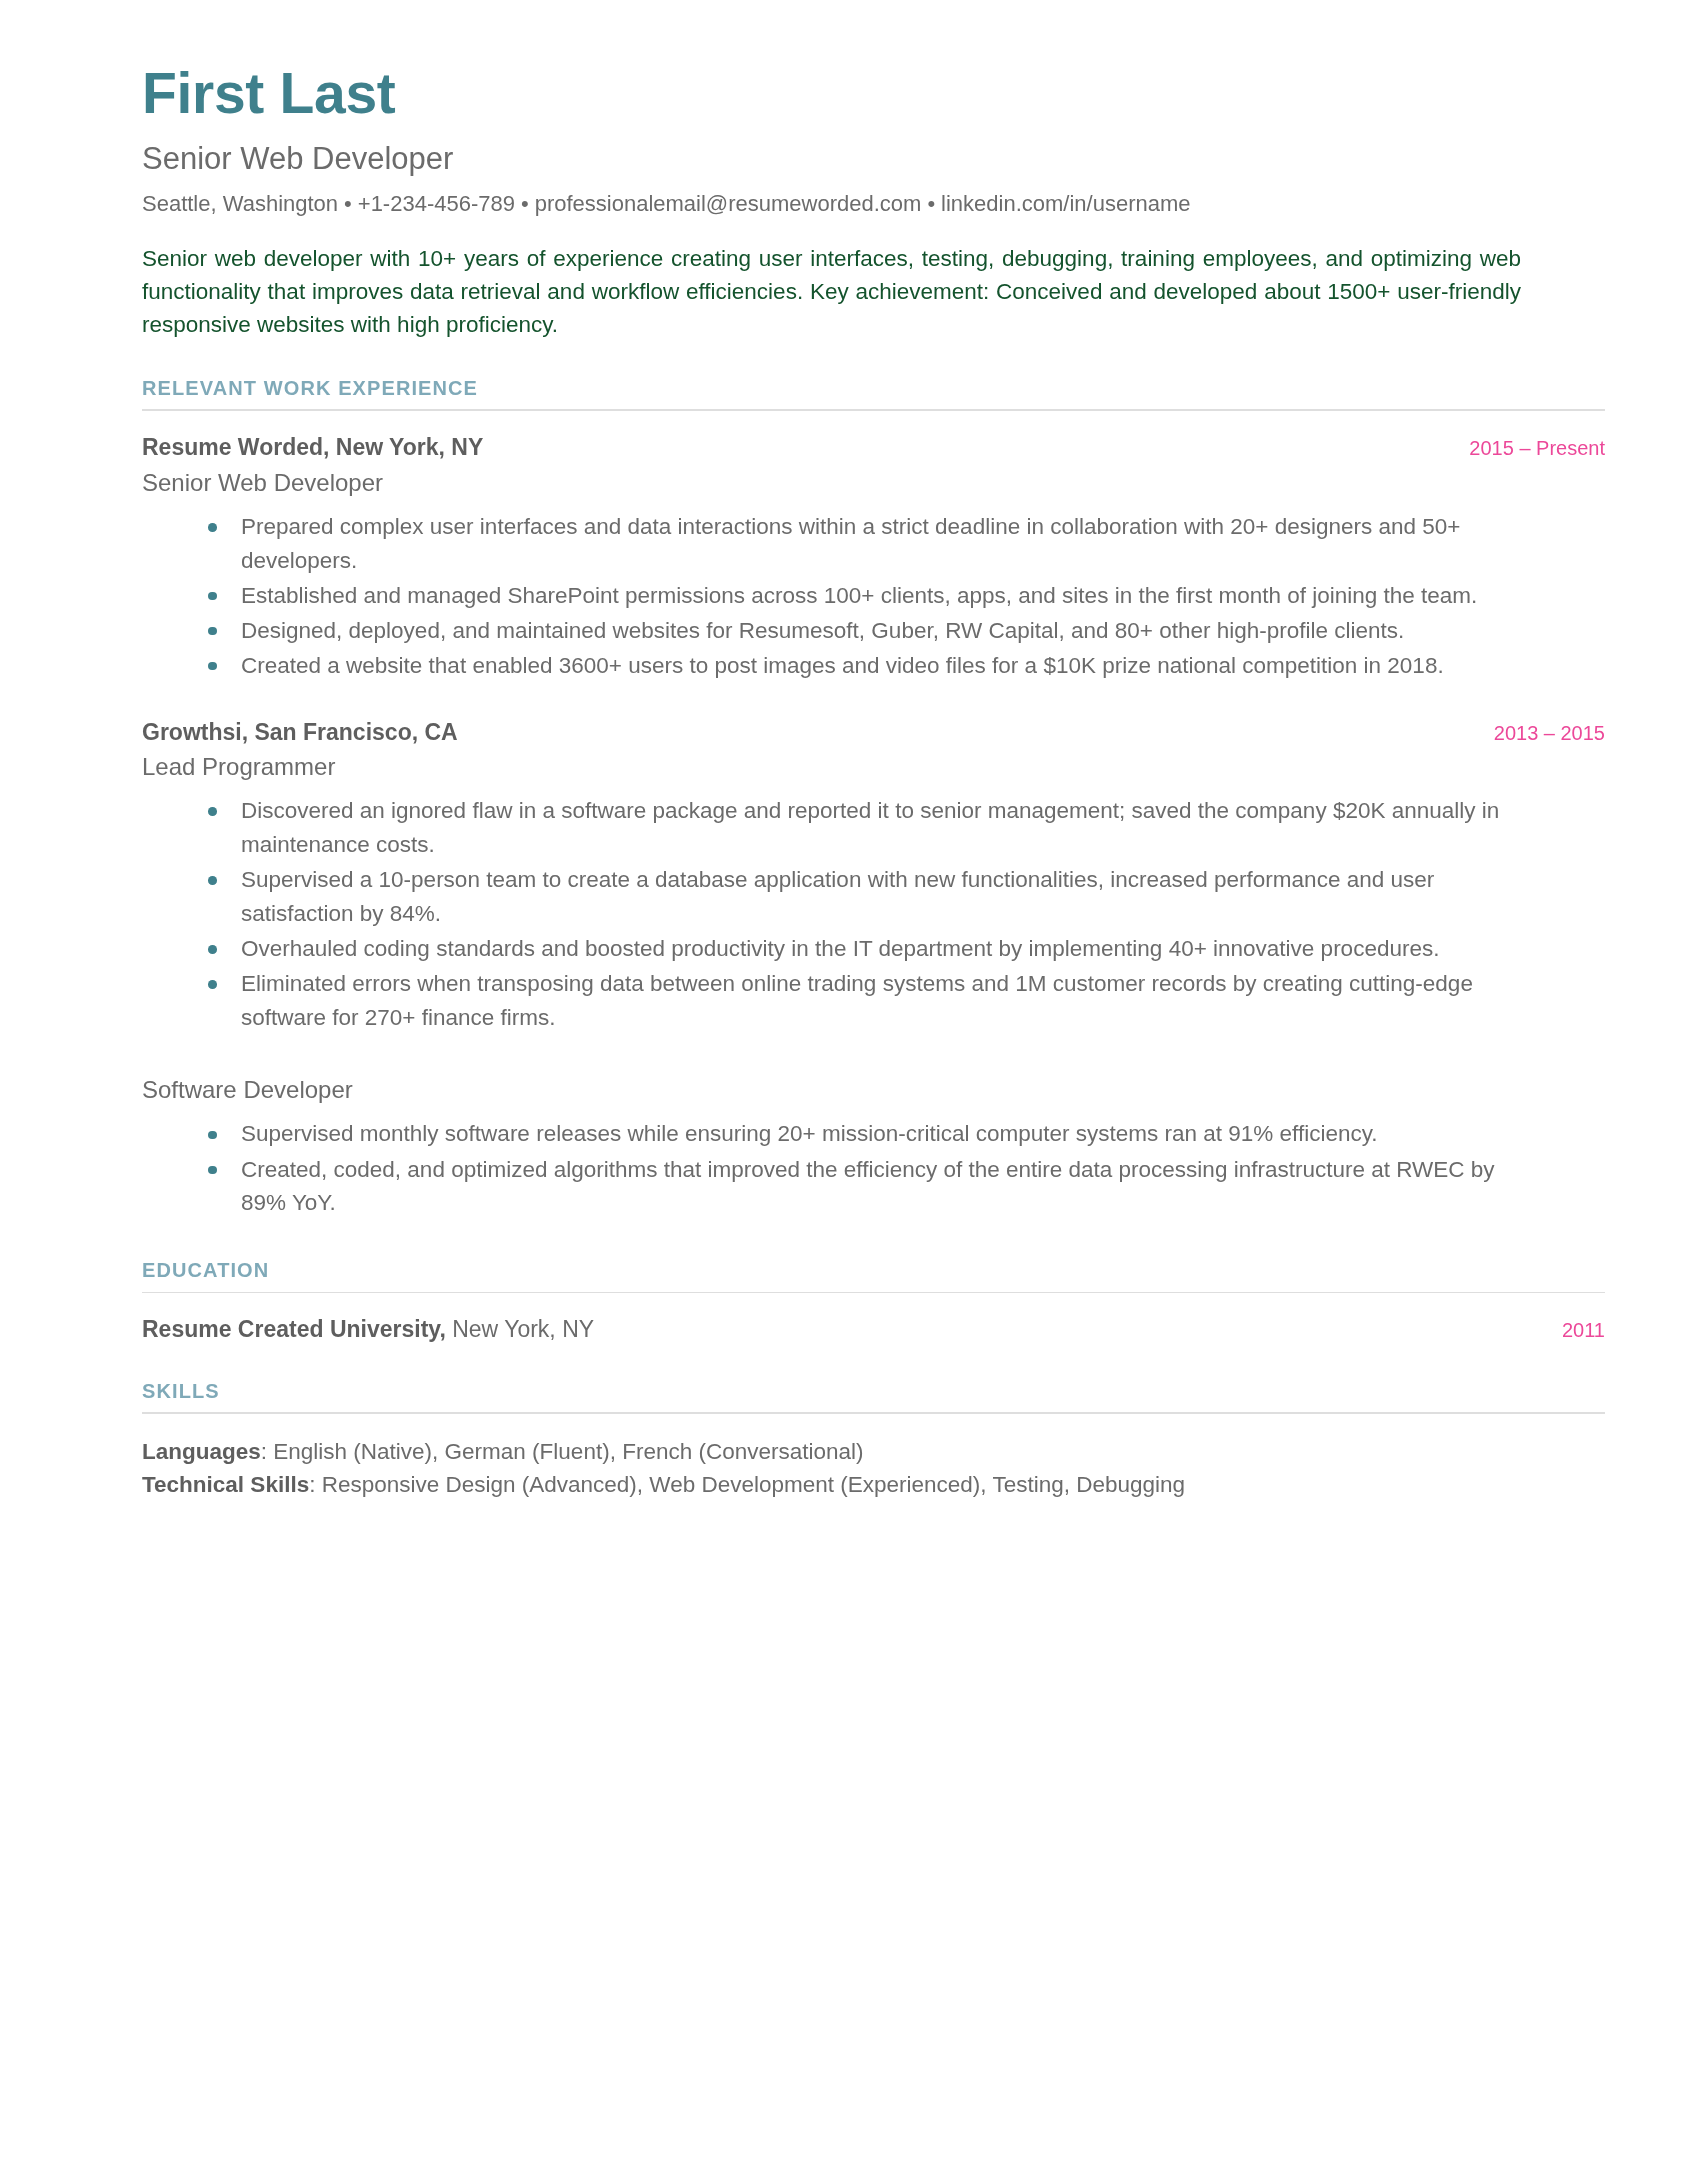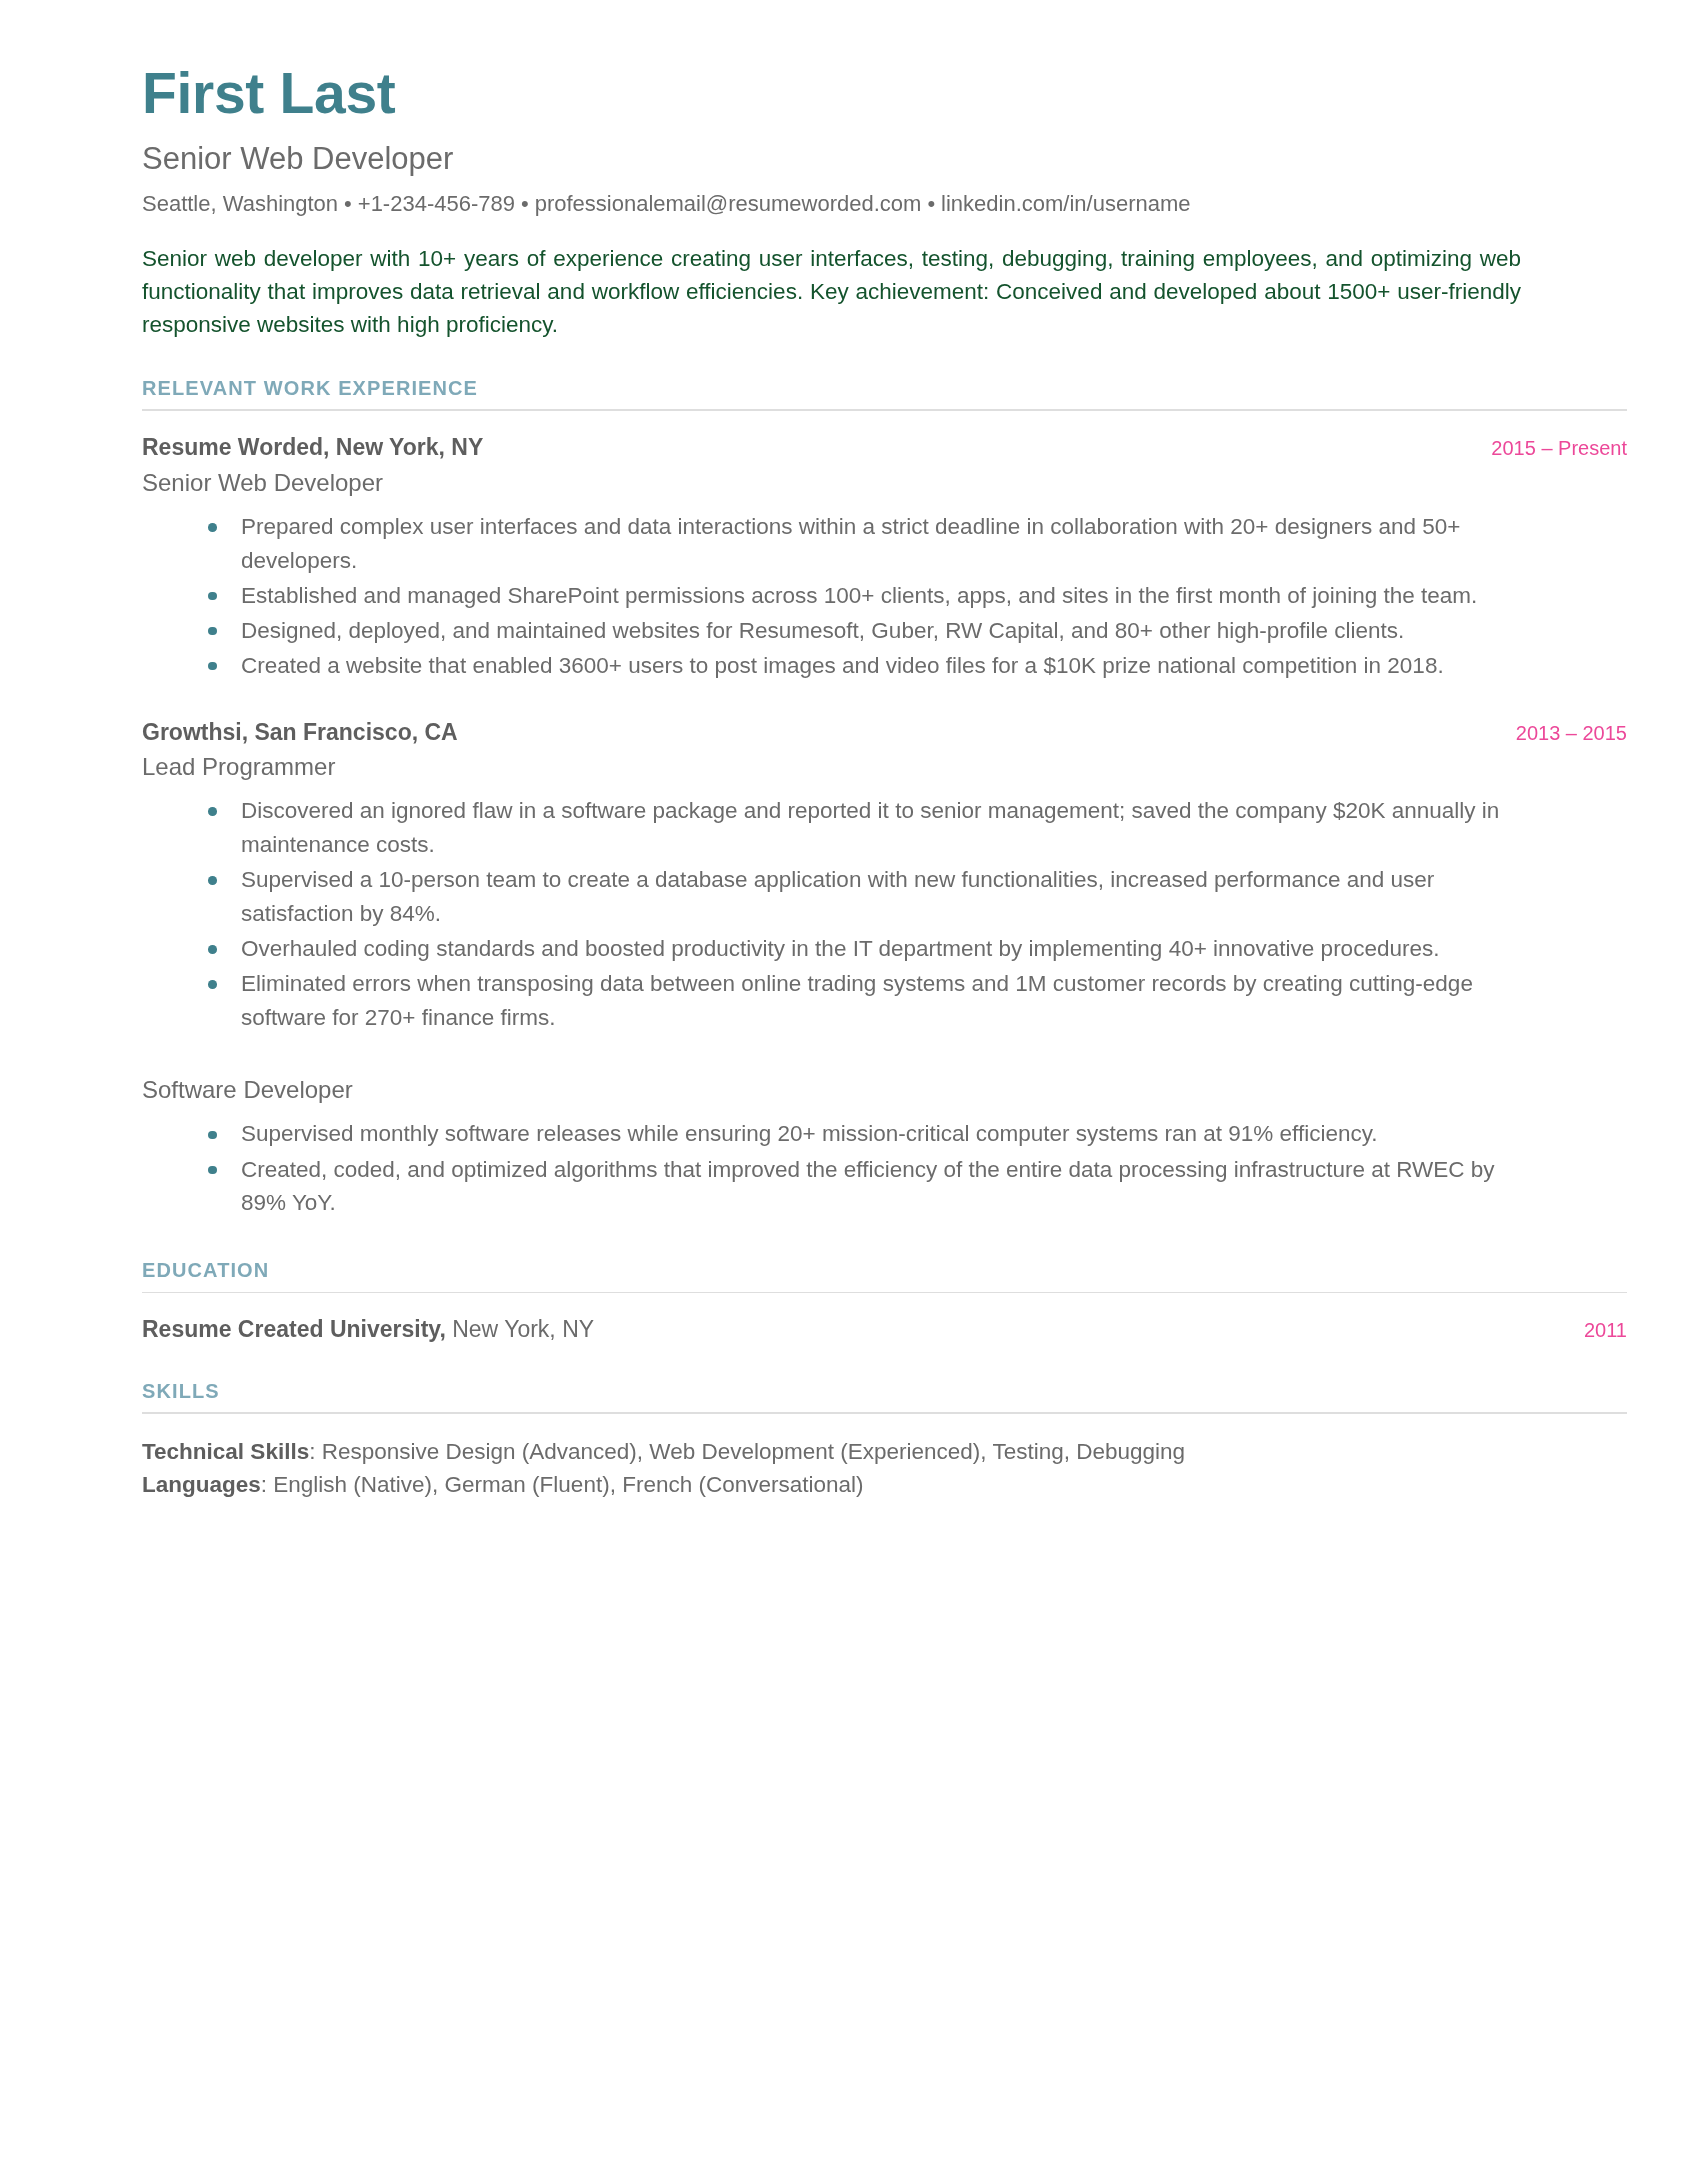--- a/index.html
+++ b/index.html
@@ -12,21 +12,21 @@
     height: 2183px;
     font-family: "Liberation Sans", sans-serif;
     -webkit-font-smoothing: antialiased;
   }
   .page {
     position: relative;
     width: 1687px;
     height: 2183px;
     background: #ffffff;
     box-sizing: border-box;
-    padding: 64px 60px 0 142px;
+    padding: 64px 82px 0 142px;
   }
 
   
   .name {
     font-size: 57px;
     font-weight: bold;
     color: #3f808c;
     letter-spacing: -0.3px;
     line-height: 1.05;
     margin: 0 0 17px 0;
@@ -220,18 +220,18 @@
       </div>
     </div>
   </div>
 
   <div class="edu-gap"></div>
 
   <div>
     <div class="section-head">SKILLS</div>
     <div class="rule"></div>
 
+    <div class="skill-line"><b>Languages</b><span>: English (Native), German (Fluent), French (Conversational)</span></div>
     <div class="skill-line"><b>Technical Skills</b><span>: Responsive Design (Advanced), Web Development (Experienced), Testing, Debugging</span></div>
-    <div class="skill-line"><b>Languages</b><span>: English (Native), German (Fluent), French (Conversational)</span></div>
   </div>
 
 </div>
 
 
 </body></html>

